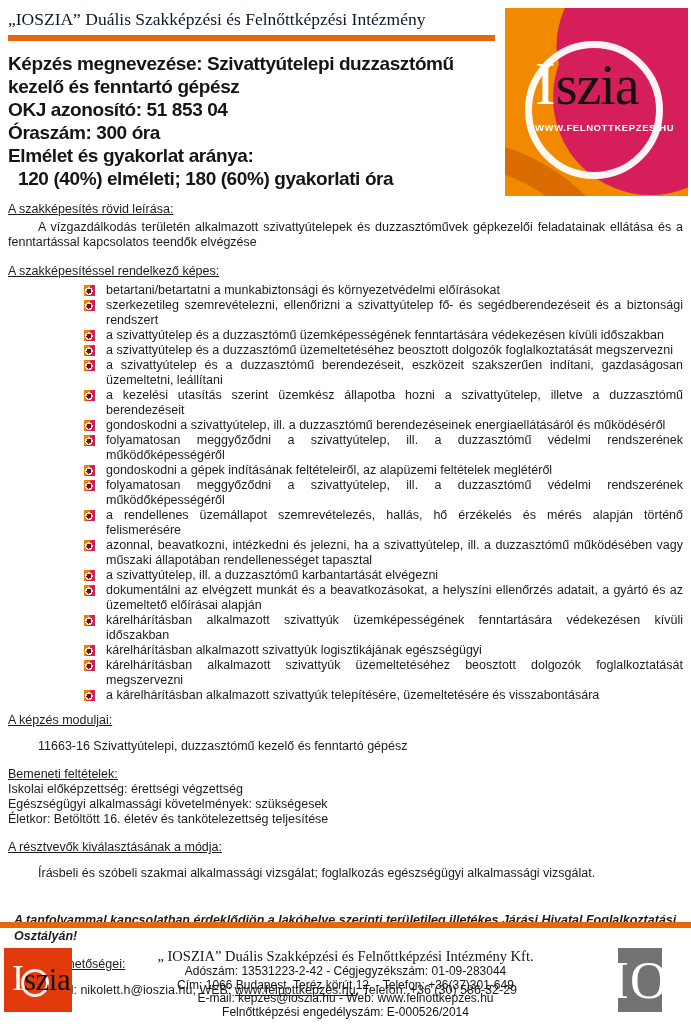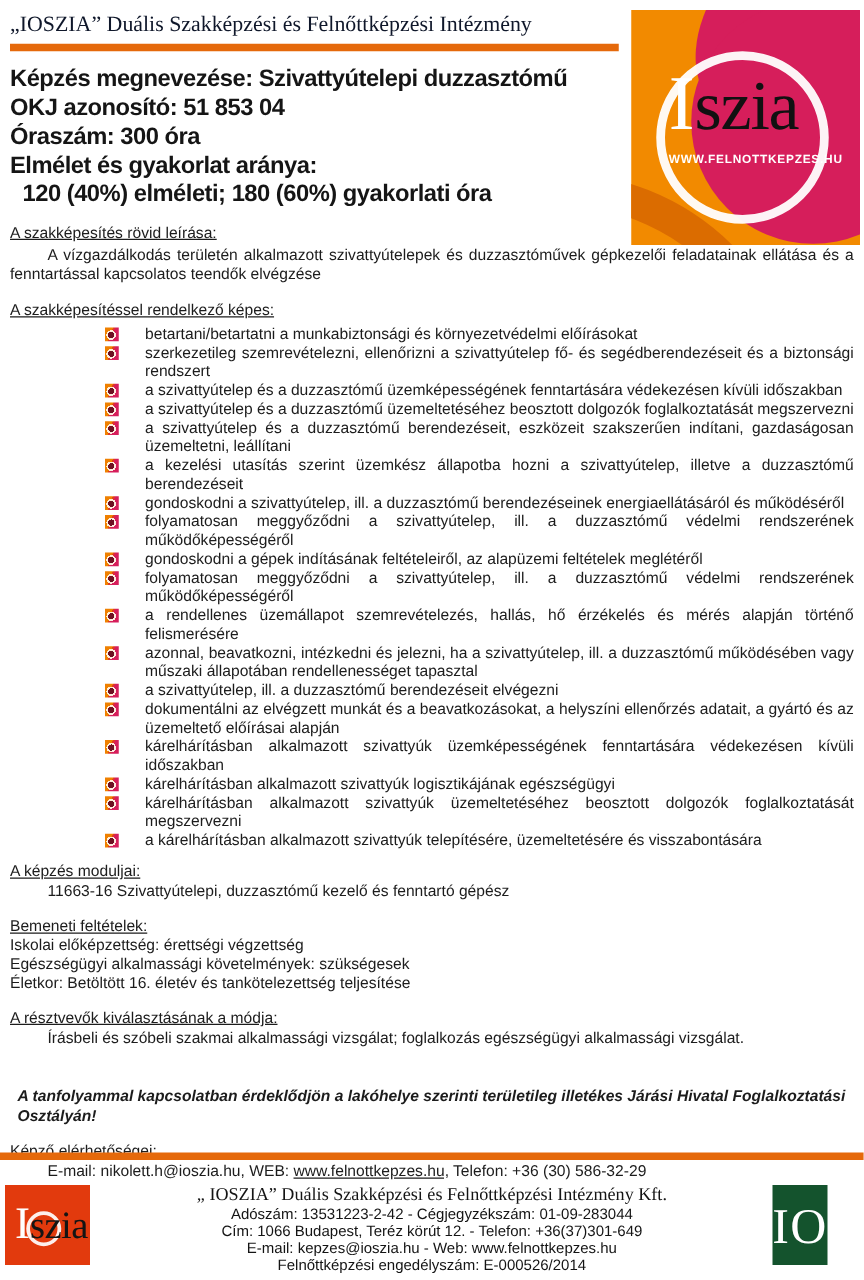--- a/index.html
+++ b/index.html
@@ -56,24 +56,24 @@
     position:absolute; left:30px; top:114px; font-size:9.5px; font-weight:bold;
     color:#ffffff; letter-spacing:0.6px; white-space:nowrap;
   }
 
   
   .sec { font-size:12.5px; line-height:15px; }
   .sec-heading { text-decoration:underline; }
   .mt1 { margin-top:12px; } .mt2 { margin-top:13px; } .mt3 { margin-top:10px; }
   .mt4 { margin-top:14px; }
   .para { text-align:justify; text-indent:30px; margin-top:3px; }
-  .indent { padding-left:30px; margin-top:1px; }
+  .indent { padding-left:30px; margin-top:11px; }
 
   ul.comp-list { list-style:none; margin:4px 0 0 76px; padding:0; }
-  ul.comp-list li { display:flex; gap:21px; line-height:15px; font-size:12.5px; }
+  ul.comp-list li { display:flex; gap:11px; line-height:15px; font-size:12.5px; }
   .b-icon {
     flex:0 0 11px; width:11px; height:11px; margin-top:2px;
     background:
       radial-gradient(circle at 45% 55%, #6e1023 0 2.5px, rgba(255,245,230,0.95) 2.5px 3.8px, transparent 3.8px),
       linear-gradient(110deg, #ef8000 42%, #e13a22 42% 54%, #d61e5b 54%);
   }
   .b-text { text-align:justify; color:#1c1c1c; }
 
   .notice {
     margin-top:32px; font-weight:bold; font-style:italic; text-align:left;
@@ -93,40 +93,41 @@
   }
   .footer-logo-left .f-text {
     position:absolute; left:8px; top:9px; white-space:nowrap;
     font-family:"Liberation Serif","DejaVu Serif",serif;
   }
   .footer-logo-left .li-i { font-size:36px; color:#ffffff; }
   .footer-logo-left .li-szia { font-size:31px; color:#141414; letter-spacing:-0.5px; }
 
   .footer-logo-right {
     position:absolute; left:618px; top:948px; width:44px; height:64px;
-    background:#14532d; color:#ffffff; display:flex; align-items:center; justify-content:center;
-    font-family:"Liberation Serif","DejaVu Serif",serif; font-size:40px; letter-spacing:1px;
+    background:#737373; color:#ffffff; display:flex; align-items:center; justify-content:center;
+    font-family:"Liberation Serif","DejaVu Serif",serif; font-size:52px; letter-spacing:1px;
   }
   .footer-text {
     position:absolute; left:80px; right:80px; top:947px; text-align:center; color:#141414;
   }
   .footer-company {
     font-family:"Liberation Serif","DejaVu Serif",serif; font-size:14.5px; line-height:18px;
   }
   .footer-line { font-size:12px; line-height:13.5px; }
 </style>
 </head>
 <body>
 
 <div class="content">
   <div class="doc-title">„IOSZIA” Duális Szakképzési és Felnőttképzési Intézmény</div>
   <div class="orange-rule"></div>
 
   <div class="course-header">
     <div class="hl">Képzés megnevezése: Szivattyútelepi duzzasztómű</div>
+    <div class="hl">kezelő és fenntartó gépész</div>
     <div class="hl">OKJ azonosító: 51 853 04</div>
     <div class="hl">Óraszám: 300 óra</div>
     <div class="hl">Elmélet és gyakorlat aránya:</div>
     <div class="hl indent-sm">120 (40%) elméleti; 180 (60%) gyakorlati óra</div>
   </div>
 
   <div class="sec mt1">
     <span class="sec-heading">A szakképesítés rövid leírása:</span>
     <div class="para">A vízgazdálkodás területén alkalmazott szivattyútelepek és duzzasztóművek gépkezelői feladatainak ellátása és a fenntartással kapcsolatos teendők elvégzése</div>
   </div>
@@ -177,21 +178,21 @@
       <li>
           <span class="b-icon"></span>
           <span class="b-text">a rendellenes üzemállapot szemrevételezés, hallás, hő érzékelés és mérés alapján történő felismerésére</span>
         </li>
       <li>
           <span class="b-icon"></span>
           <span class="b-text">azonnal, beavatkozni, intézkedni és jelezni, ha a szivattyútelep, ill. a duzzasztómű működésében vagy műszaki állapotában rendellenességet tapasztal</span>
         </li>
       <li>
           <span class="b-icon"></span>
-          <span class="b-text">a szivattyútelep, ill. a duzzasztómű berendezéseit elvégezni</span>
+          <span class="b-text">a szivattyútelep, ill. a duzzasztómű karbantartását elvégezni</span>
         </li>
       <li>
           <span class="b-icon"></span>
           <span class="b-text">dokumentálni az elvégzett munkát és a beavatkozásokat, a helyszíni ellenőrzés adatait, a gyártó és az üzemeltető előírásai alapján</span>
         </li>
       <li>
           <span class="b-icon"></span>
           <span class="b-text">kárelhárításban alkalmazott szivattyúk üzemképességének fenntartására védekezésen kívüli időszakban</span>
         </li>
       <li>

